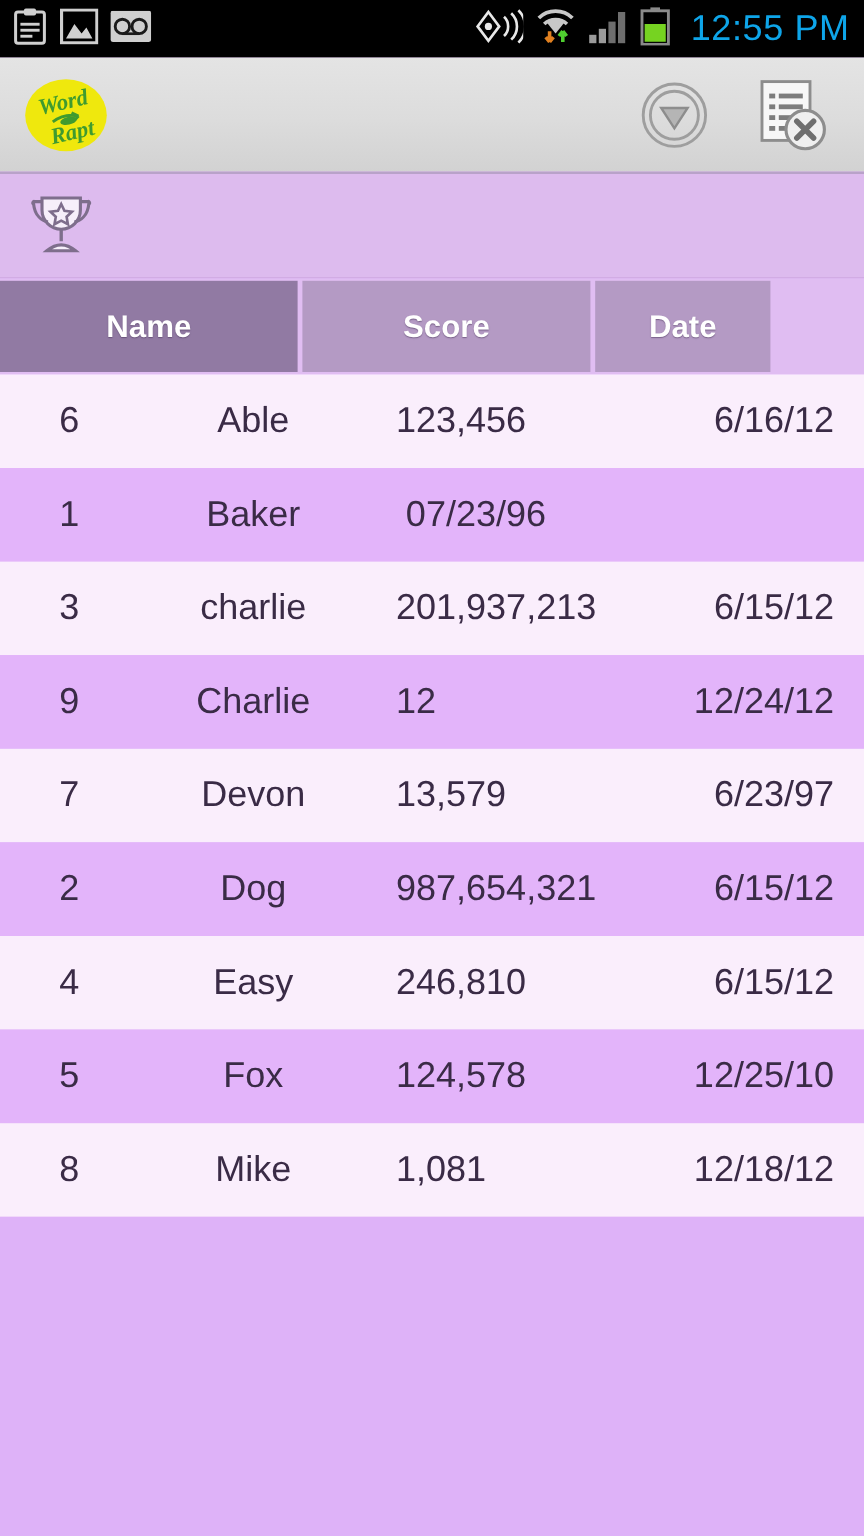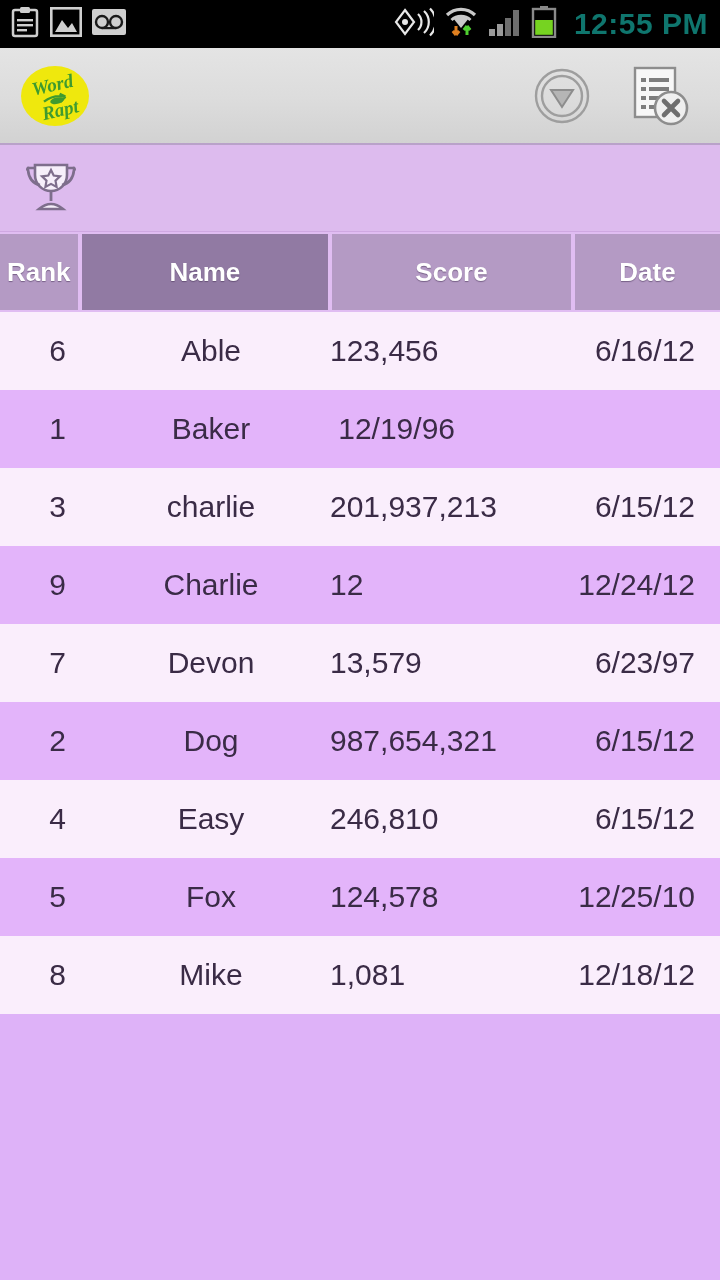--- a/index.html
+++ b/index.html
@@ -15,22 +15,22 @@
     position:relative;
     height:48px; width:720px;
     background:#000;
     display:flex; align-items:center;
     padding:0 12px 0 10px;
   }
   #status-left{ display:flex; align-items:center; gap:10px; }
   #status-right{ margin-left:auto; display:flex; align-items:center; gap:9px; }
   .sb-icon{ display:block; }
   #clock{
-    color:#0f766e; font-size:30px; letter-spacing:.5px;
-    margin-left:8px; font-weight:700; line-height:1;
+    color:#0ea5e9; font-size:30px; letter-spacing:.5px;
+    margin-left:8px; font-weight:400; line-height:1;
   }
 
   
   #app-bar{
     position:relative;
     height:97px; width:720px;
     background:linear-gradient(to bottom,#e4e4e4 0%,#dcdcdc 55%,#d2d2d2 100%);
     border-bottom:2px solid #b9a2c9;
     display:flex; align-items:center;
     padding:0 16px 0 18px;
@@ -207,37 +207,36 @@
       <path d="M13 11 h-6 a1 1 0 0 0 -1 2 c1 10 7 14 12 15" fill="none" stroke="#7e6e8c" stroke-width="2.6"></path>
       <path d="M45 11 h6 a1 1 0 0 1 1 2 c-1 10 -7 14 -12 15" fill="none" stroke="#7e6e8c" stroke-width="2.6"></path>
       <path d="M29 34 v10" stroke="#7e6e8c" stroke-width="2.8"></path>
       <path d="M17 52 q12 -10 24 0 Z" fill="#f6effa" stroke="#7e6e8c" stroke-width="2.6"></path>
       <path d="M29 13 l2.7 5.6 L38 19.4 l-4.5 4.3 1.1 6.2 -5.6 -3 -5.6 3 1.1 -6.2 -4.5 -4.3 6.3 -0.8 Z" fill="none" stroke="#7e6e8c" stroke-width="2.2"></path>
     </svg>
   </span>
 </div>
 
 <div id="table-header">
-  <div class="hcell h-rank">Rank</div>
   <div class="hcell h-name active">Name</div>
   <div class="hcell h-score">Score</div>
   <div class="hcell h-date">Date</div>
 </div>
 
 <div id="score-list">
     <div class="row odd">
       <div class="c-rank">6</div>
       <div class="c-name">Able</div>
       <div class="c-score">123,456</div>
       <div class="c-date">6/16/12</div>
     </div>
     <div class="row even">
       <div class="c-rank">1</div>
       <div class="c-name">Baker</div>
-      <div class="c-date">12/19/96</div>
+      <div class="c-date">07/23/96</div>
     </div>
     <div class="row odd">
       <div class="c-rank">3</div>
       <div class="c-name">charlie</div>
       <div class="c-score">201,937,213</div>
       <div class="c-date">6/15/12</div>
     </div>
     <div class="row even">
       <div class="c-rank">9</div>
       <div class="c-name">Charlie</div>

